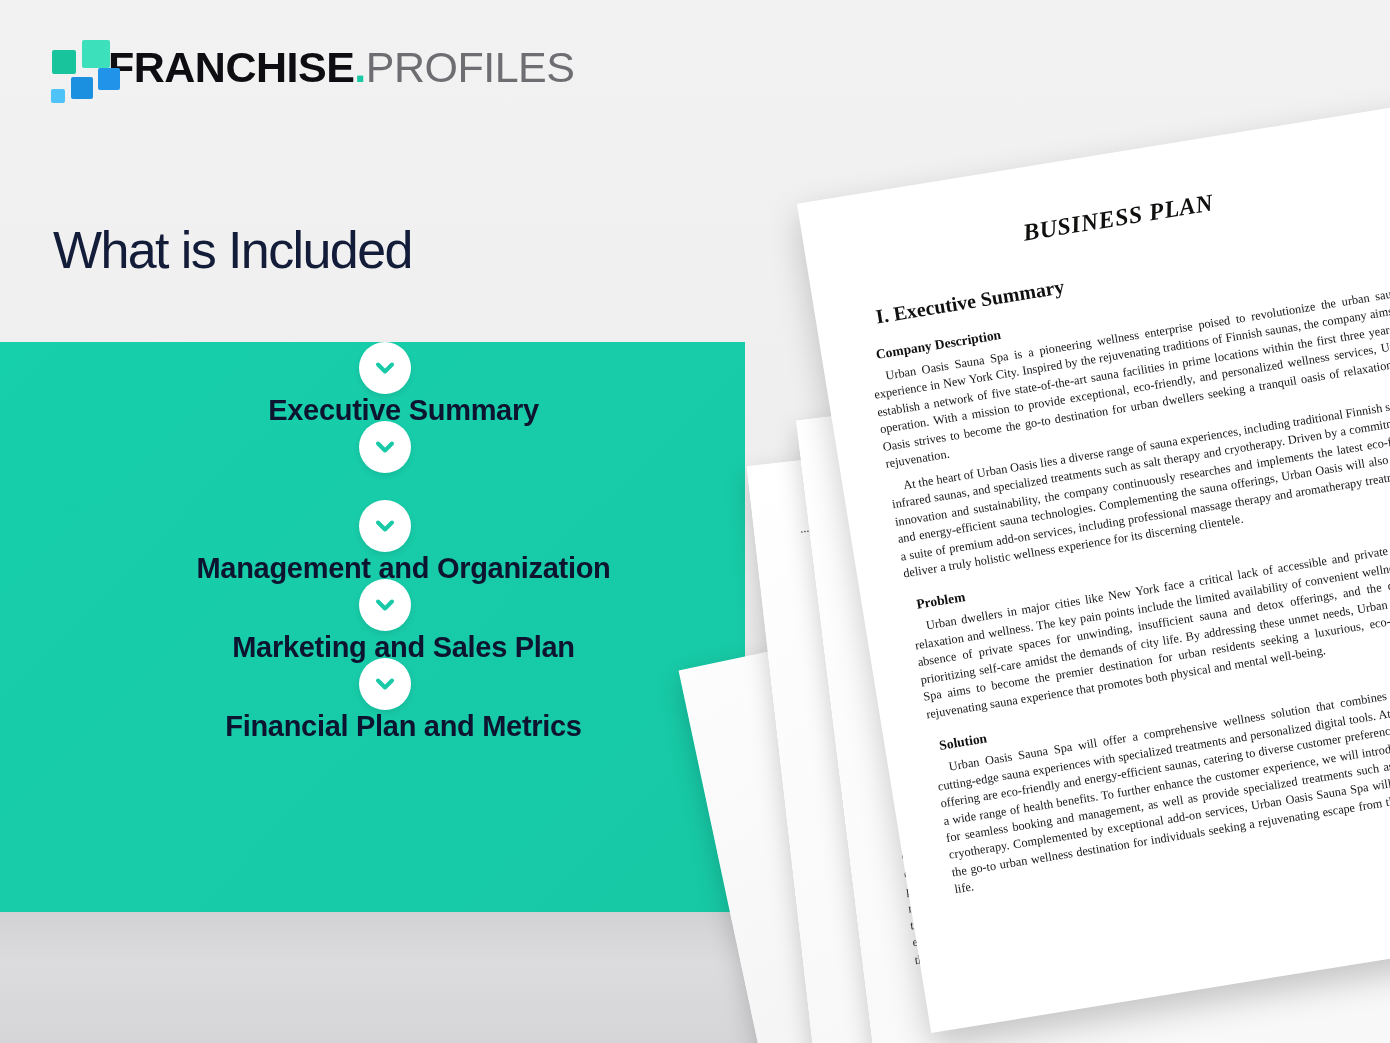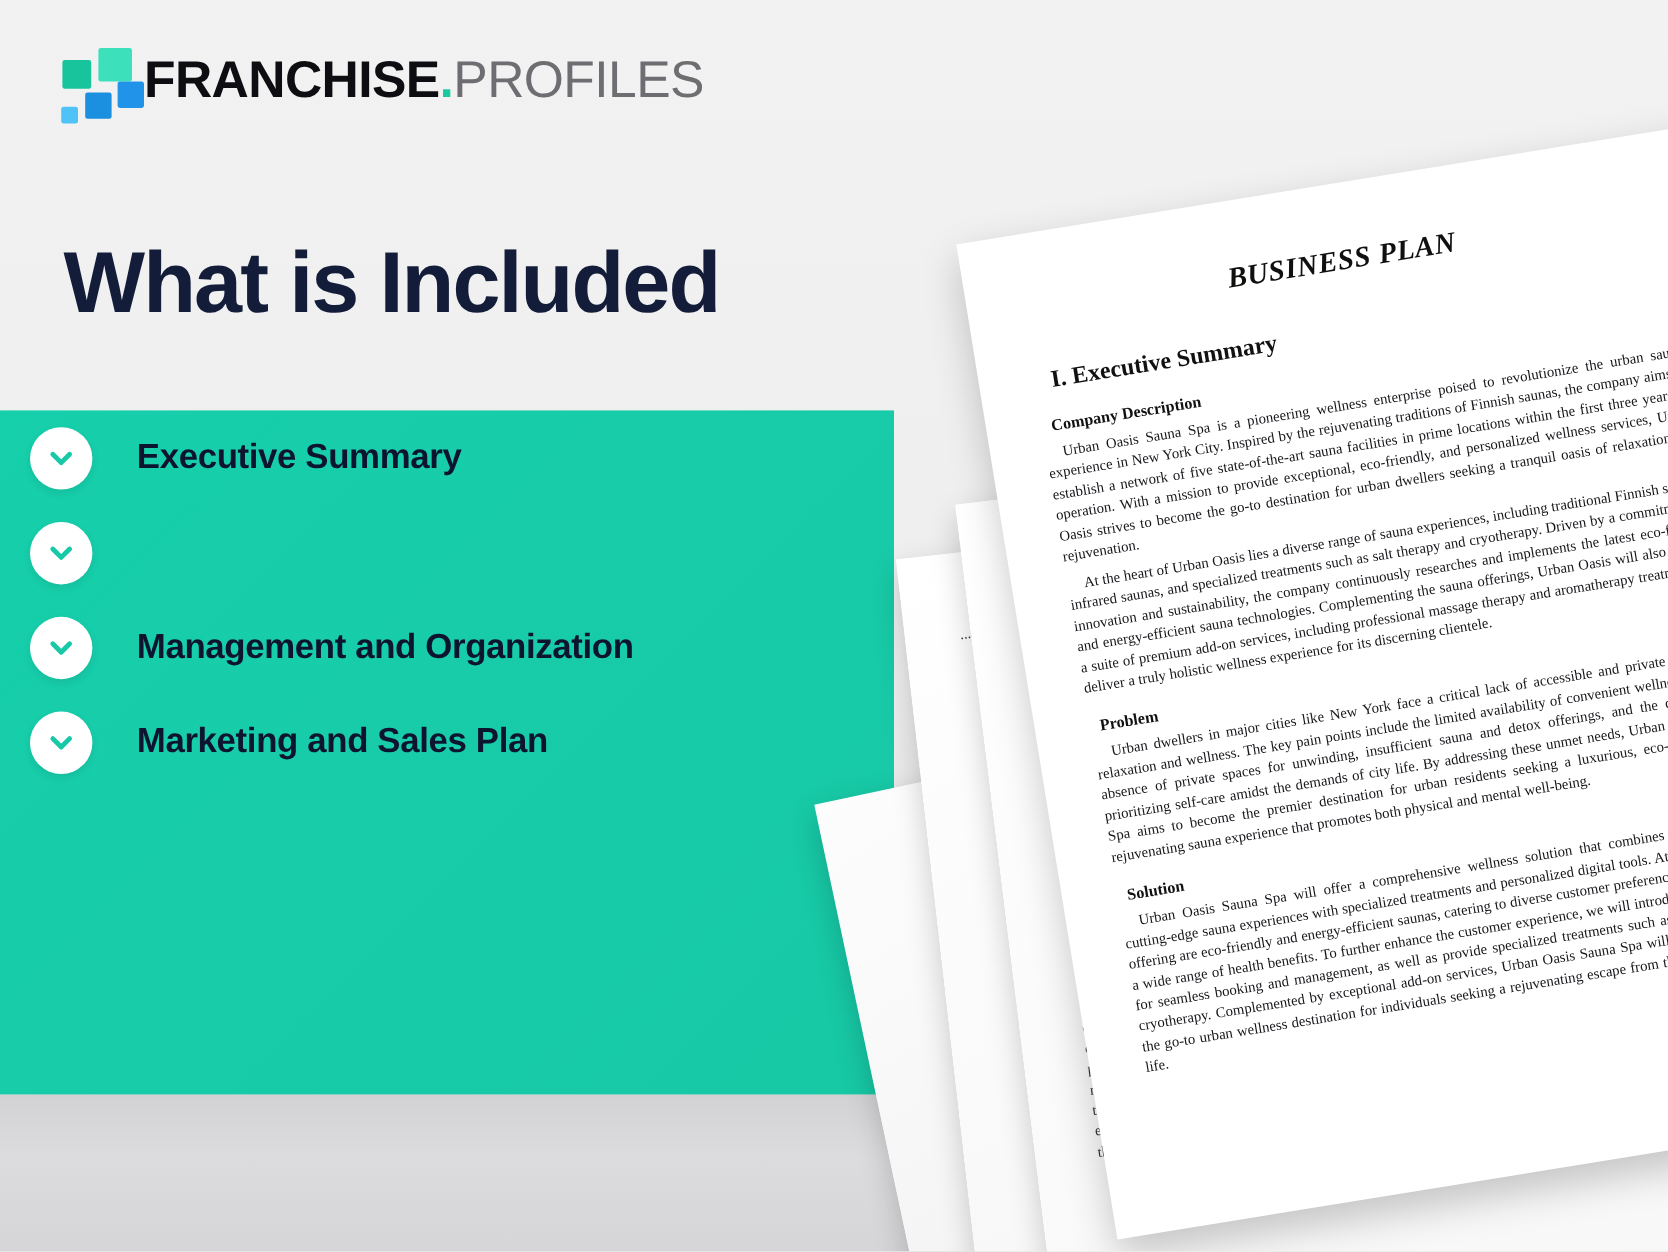--- a/index.html
+++ b/index.html
@@ -18,48 +18,48 @@
     background:
       linear-gradient(180deg, #f2f2f2 0%, #eeeeee 55%, #d8d8da 88%, #cfcfd2 100%);
     overflow:hidden;
   }
   .bg-bottom {
     position:absolute; left:0; right:0; top:912px; bottom:0;
     background: linear-gradient(180deg,#d2d2d5 0%, #dcdcde 40%, #d5d5d8 100%);
   }
 
   
-  .logo { position:absolute; left:44px; top:38px; display:flex; align-items:center; gap:14px; }
+  .logo { position:absolute; left:44px; top:38px; display:flex; align-items:center; gap:2px; }
   .logo-mark { position:relative; width:62px; height:58px; }
   .logo-mark i { position:absolute; display:block; border-radius:2px; }
   .sq-a { left:8px;  top:12px; width:24px; height:24px; background:#17c49c; }
   .sq-b { left:38px; top:2px;  width:28px; height:28px; background:#3ce0bb; }
   .sq-c { left:27px; top:39px; width:22px; height:22px; background:#1b8fe0; }
   .sq-d { left:54px; top:30px; width:22px; height:22px; background:#2193e8; }
   .sq-e { left:7px;  top:51px; width:14px; height:14px; background:#4fc3f7; }
 
   .logo-word { font-size:43px; letter-spacing:-0.5px; line-height:1; white-space:nowrap; }
   .logo-word .w1 { font-weight:bold; color:#0d0d12; }
   .logo-word .dot { font-weight:bold; color:#18c9a4; }
   .logo-word .w2 { font-weight:normal; color:#6d6d72; }
 
   
   .headline {
-    position:absolute; left:53px; top:200px;
-    font-size:72px; font-weight:bold; color:#131c38;
+    position:absolute; left:53px; top:224px;
+    font-size:52px; font-weight:normal; color:#131c38;
     letter-spacing:-1.6px; line-height:1;
   }
 
   
   .panel {
     position:absolute; left:0; top:342px; width:745px; height:570px;
     background: linear-gradient(135deg,#16cfab 0%, #18cca9 45%, #17c8a5 100%);
   }
   .list { position:absolute; left:0; top:342px; width:745px; }
-  .list-item { display:flex; align-items:center; height:79px; padding-left:25px; }
+  .list-item { display:flex; align-items:center; height:79px; padding-left:25px;flex-direction:column; }
   .bullet-icon {
     width:52px; height:52px; border-radius:50%;
     background:#ffffff; flex:0 0 52px;
     display:flex; align-items:center; justify-content:center;
     box-shadow:0 3px 7px rgba(0,0,0,0.09);
   }
   .bullet-icon svg { display:block; }
   .item-label {
     margin-left:37px; font-size:29px; font-weight:bold;
     color:#0d1430; letter-spacing:-0.3px; white-space:nowrap;
@@ -173,20 +173,28 @@
 
     <div class="list-item">
       <span class="bullet-icon">
         <svg width="28" height="28" viewBox="0 0 28 28">
             <path d="M7 10.5 L14 17.5 L21 10.5" fill="none" stroke="#17c9a6" stroke-width="4" stroke-linecap="round" stroke-linejoin="round"></path>
           </svg>
       </span>
       <span class="item-label">Marketing and Sales Plan</span>
     </div>
 
+    <div class="list-item">
+      <span class="bullet-icon">
+        <svg width="28" height="28" viewBox="0 0 28 28">
+            <path d="M7 10.5 L14 17.5 L21 10.5" fill="none" stroke="#17c9a6" stroke-width="4" stroke-linecap="round" stroke-linejoin="round"></path>
+          </svg>
+      </span>
+      <span class="item-label">Financial Plan and Metrics</span>
+    </div>
   </div>
 
   <div class="docs">
 
     <div class="sheet sheet-back1"></div>
 
     <div class="sheet sheet-back2">
       <div class="sheet-back2-inner">
         <p class="ghost-p">...an wellness ...by exceptional ...ands of city life.</p>
       </div>

